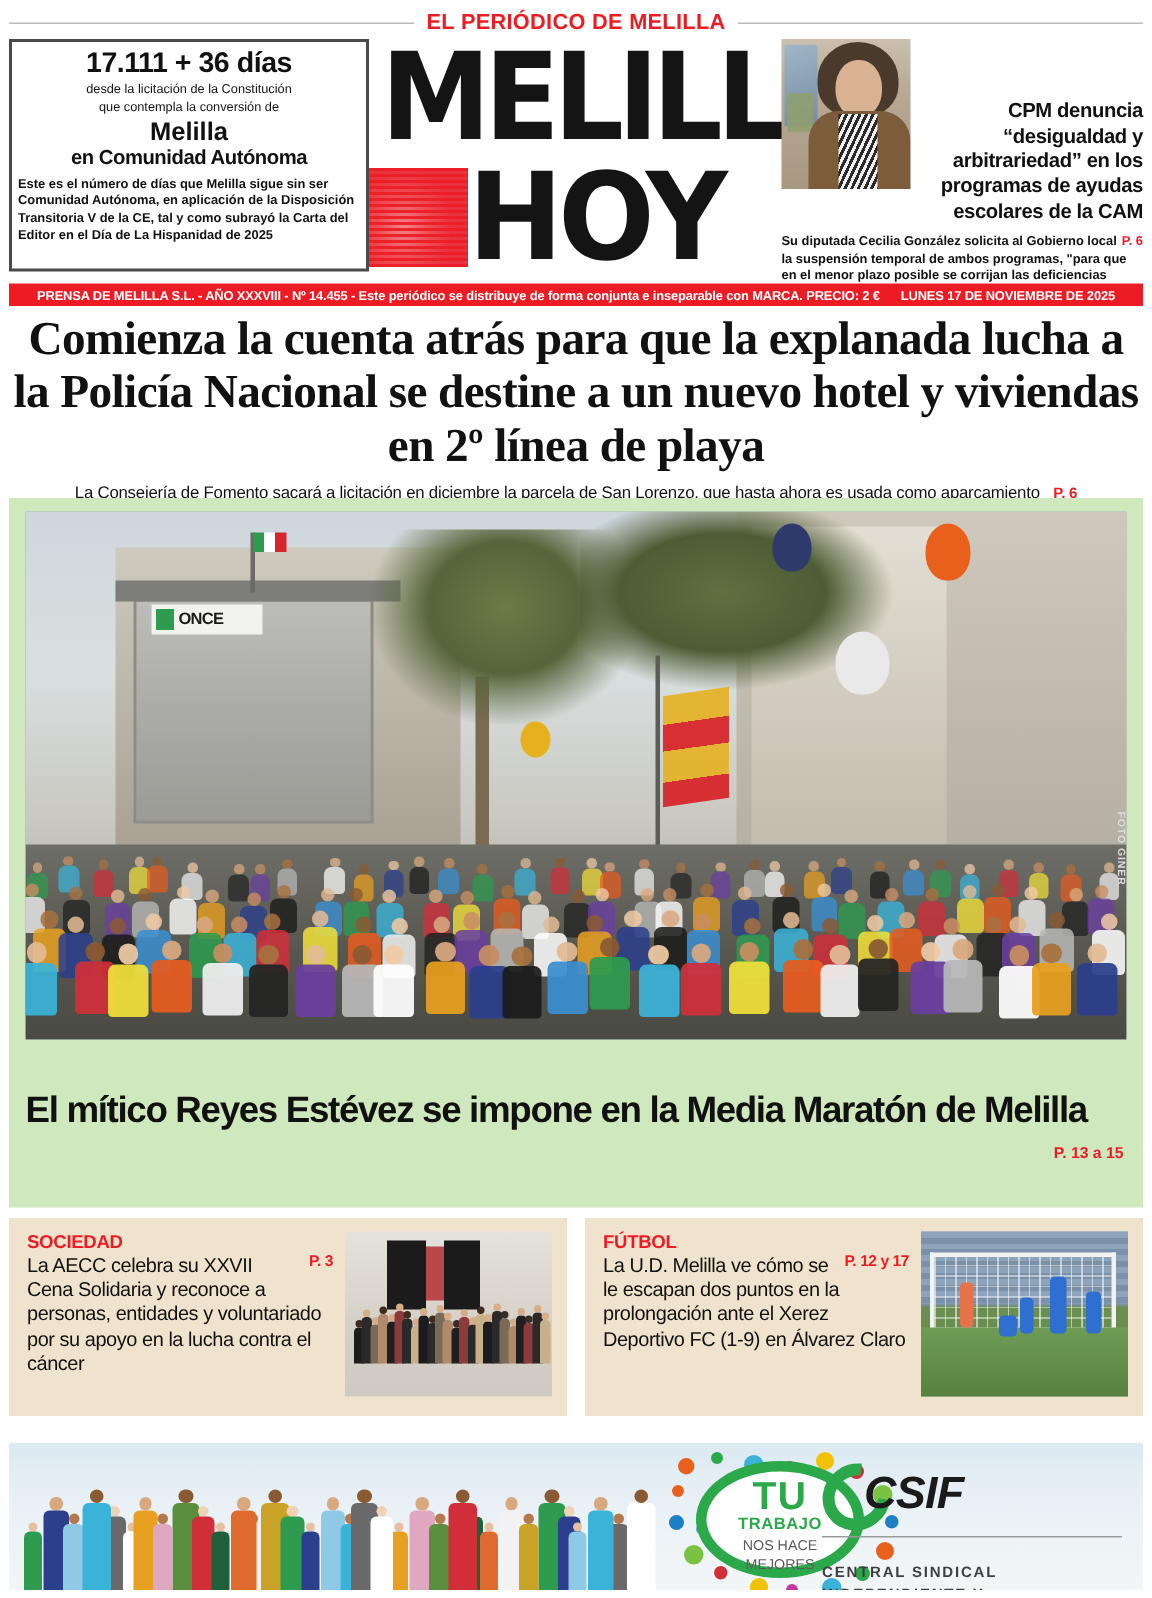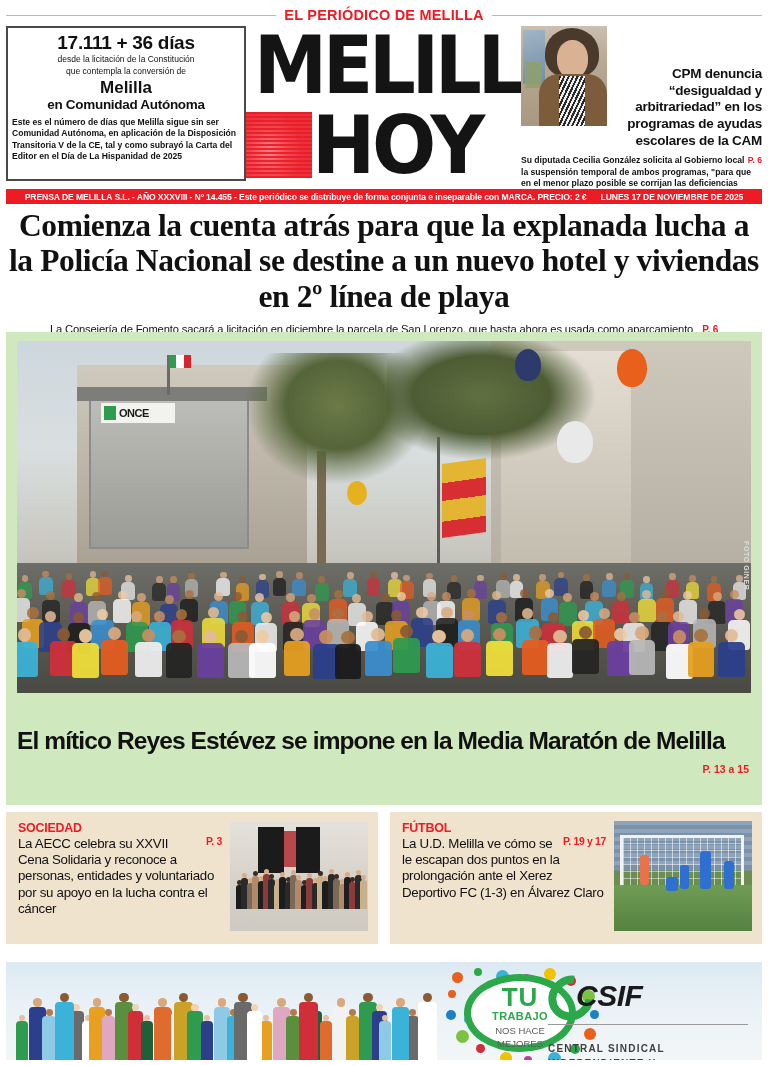--- a/index.html
+++ b/index.html
@@ -902,21 +902,21 @@
             <div class="p" style="left: 125.8px; bottom: 42px; width: 5px; height: 5px; border-radius: 50%; background: rgb(214, 173, 136);"></div>
             <div class="p" style="left: 130.2px; height: 29px; background: rgb(200, 176, 138);"></div>
             <div class="p" style="left: 131.2px; bottom: 37px; width: 5px; height: 5px; border-radius: 50%; background: rgb(214, 173, 136);"></div>
           </div>
       </div>
     </div>
 
     <div class="storybox">
       <div class="sb-text">
         <div class="sb-kicker">FÚTBOL</div>
-        <div class="sb-body"><span class="sb-pg" style="float:right">P. 19 y 17</span><span>La U.D. Melilla ve cómo se le escapan dos puntos en la prolongación ante el Xerez Deportivo FC  (1-3) en Álvarez Claro</span></div>
+        <div class="sb-body"><span class="sb-pg" style="float:right">P. 12 y 17</span><span>La U.D. Melilla ve cómo se le escapan dos puntos en la prolongación ante el Xerez Deportivo FC  (1-9) en Álvarez Claro</span></div>
       </div>
       <div class="sb-photo foot">
         <div class="stand"></div>
         <div class="goal"></div>
           <div class="goalnet"></div>
         <div class="grass"></div>
         <div class="pl" style="left:26px;top:34px;width:9px;height:30px;background:#e8734a;"></div>
         <div class="pl" style="left:66px;top:44px;width:9px;height:24px;background:#2f6fd0;"></div>
         <div class="pl" style="left:86px;top:30px;width:11px;height:38px;background:#2f6fd0;"></div>
         <div class="pl" style="left:110px;top:40px;width:10px;height:28px;background:#2f6fd0;"></div>

